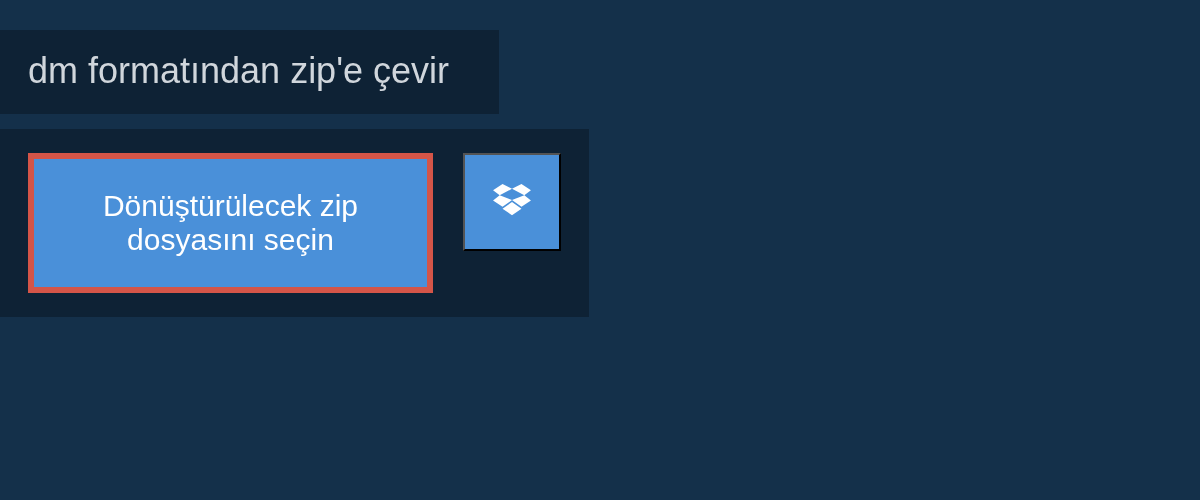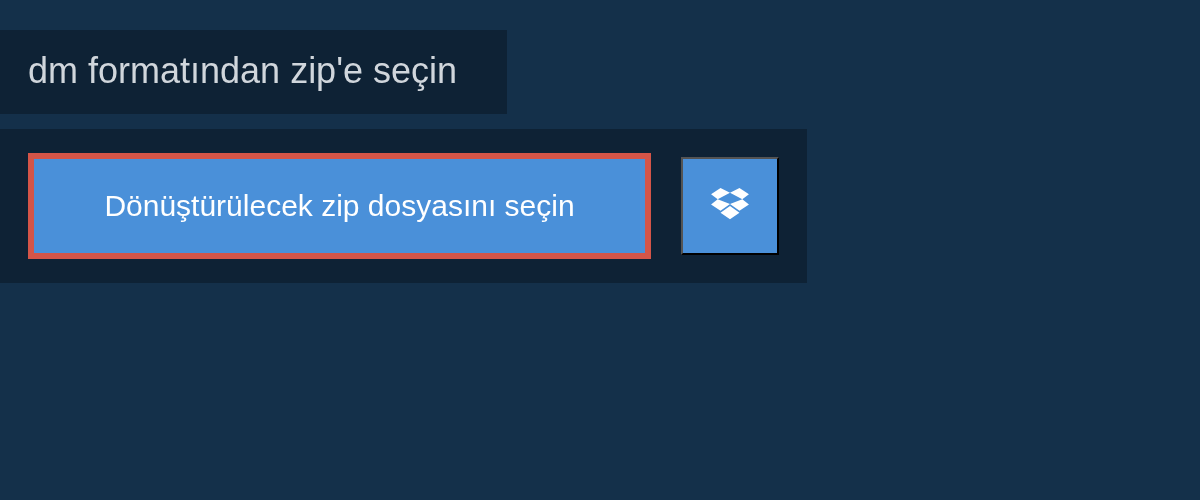--- a/index.html
+++ b/index.html
@@ -22,23 +22,22 @@
     }
     .header-title {
       color: #d0d6dc;
       font-size: 36px;
       font-weight: 400;
     }
     .content-panel {
       background-color: #0e2235;
       padding: 24px 28px;
       display: flex;
-      align-items: center;
       gap: 30px;
-      width: 807px;
+      width: 589px;
       margin-top: 15px;
     }
     .file-select-button {
       background-color: #4a90d9;
       border: 6px solid #d45548;
       color: #ffffff;
       font-size: 30px;
       font-weight: 400;
       padding: 30px 24px;
       cursor: pointer;
@@ -59,21 +58,21 @@
       height: 36px;
       fill: #ffffff;
     }
   </style>
 </head>
 <body>
 
 
 
 <div class="header-tab">
-  <h1 class="header-title">dm formatından zip'e seçin</h1>
+  <h1 class="header-title">dm formatından zip'e çevir</h1>
 </div>
 
 <div class="content-panel">
   <button class="file-select-button">Dönüştürülecek zip dosyasını seçin</button>
   <button class="dropbox-button">
     <svg class="dropbox-icon" viewBox="0 0 40 38">
       <path d="M10 0 L0 6.5 L7 12 L20 5 Z M20 5 L33 12 L40 6.5 L30 0 Z M0 17.5 L10 24 L20 17 L7 12 Z M20 17 L30 24 L40 17.5 L33 12 Z M10 26 L20 33 L30 26 L20 19 Z"></path>
     </svg>
   </button>
 </div>

